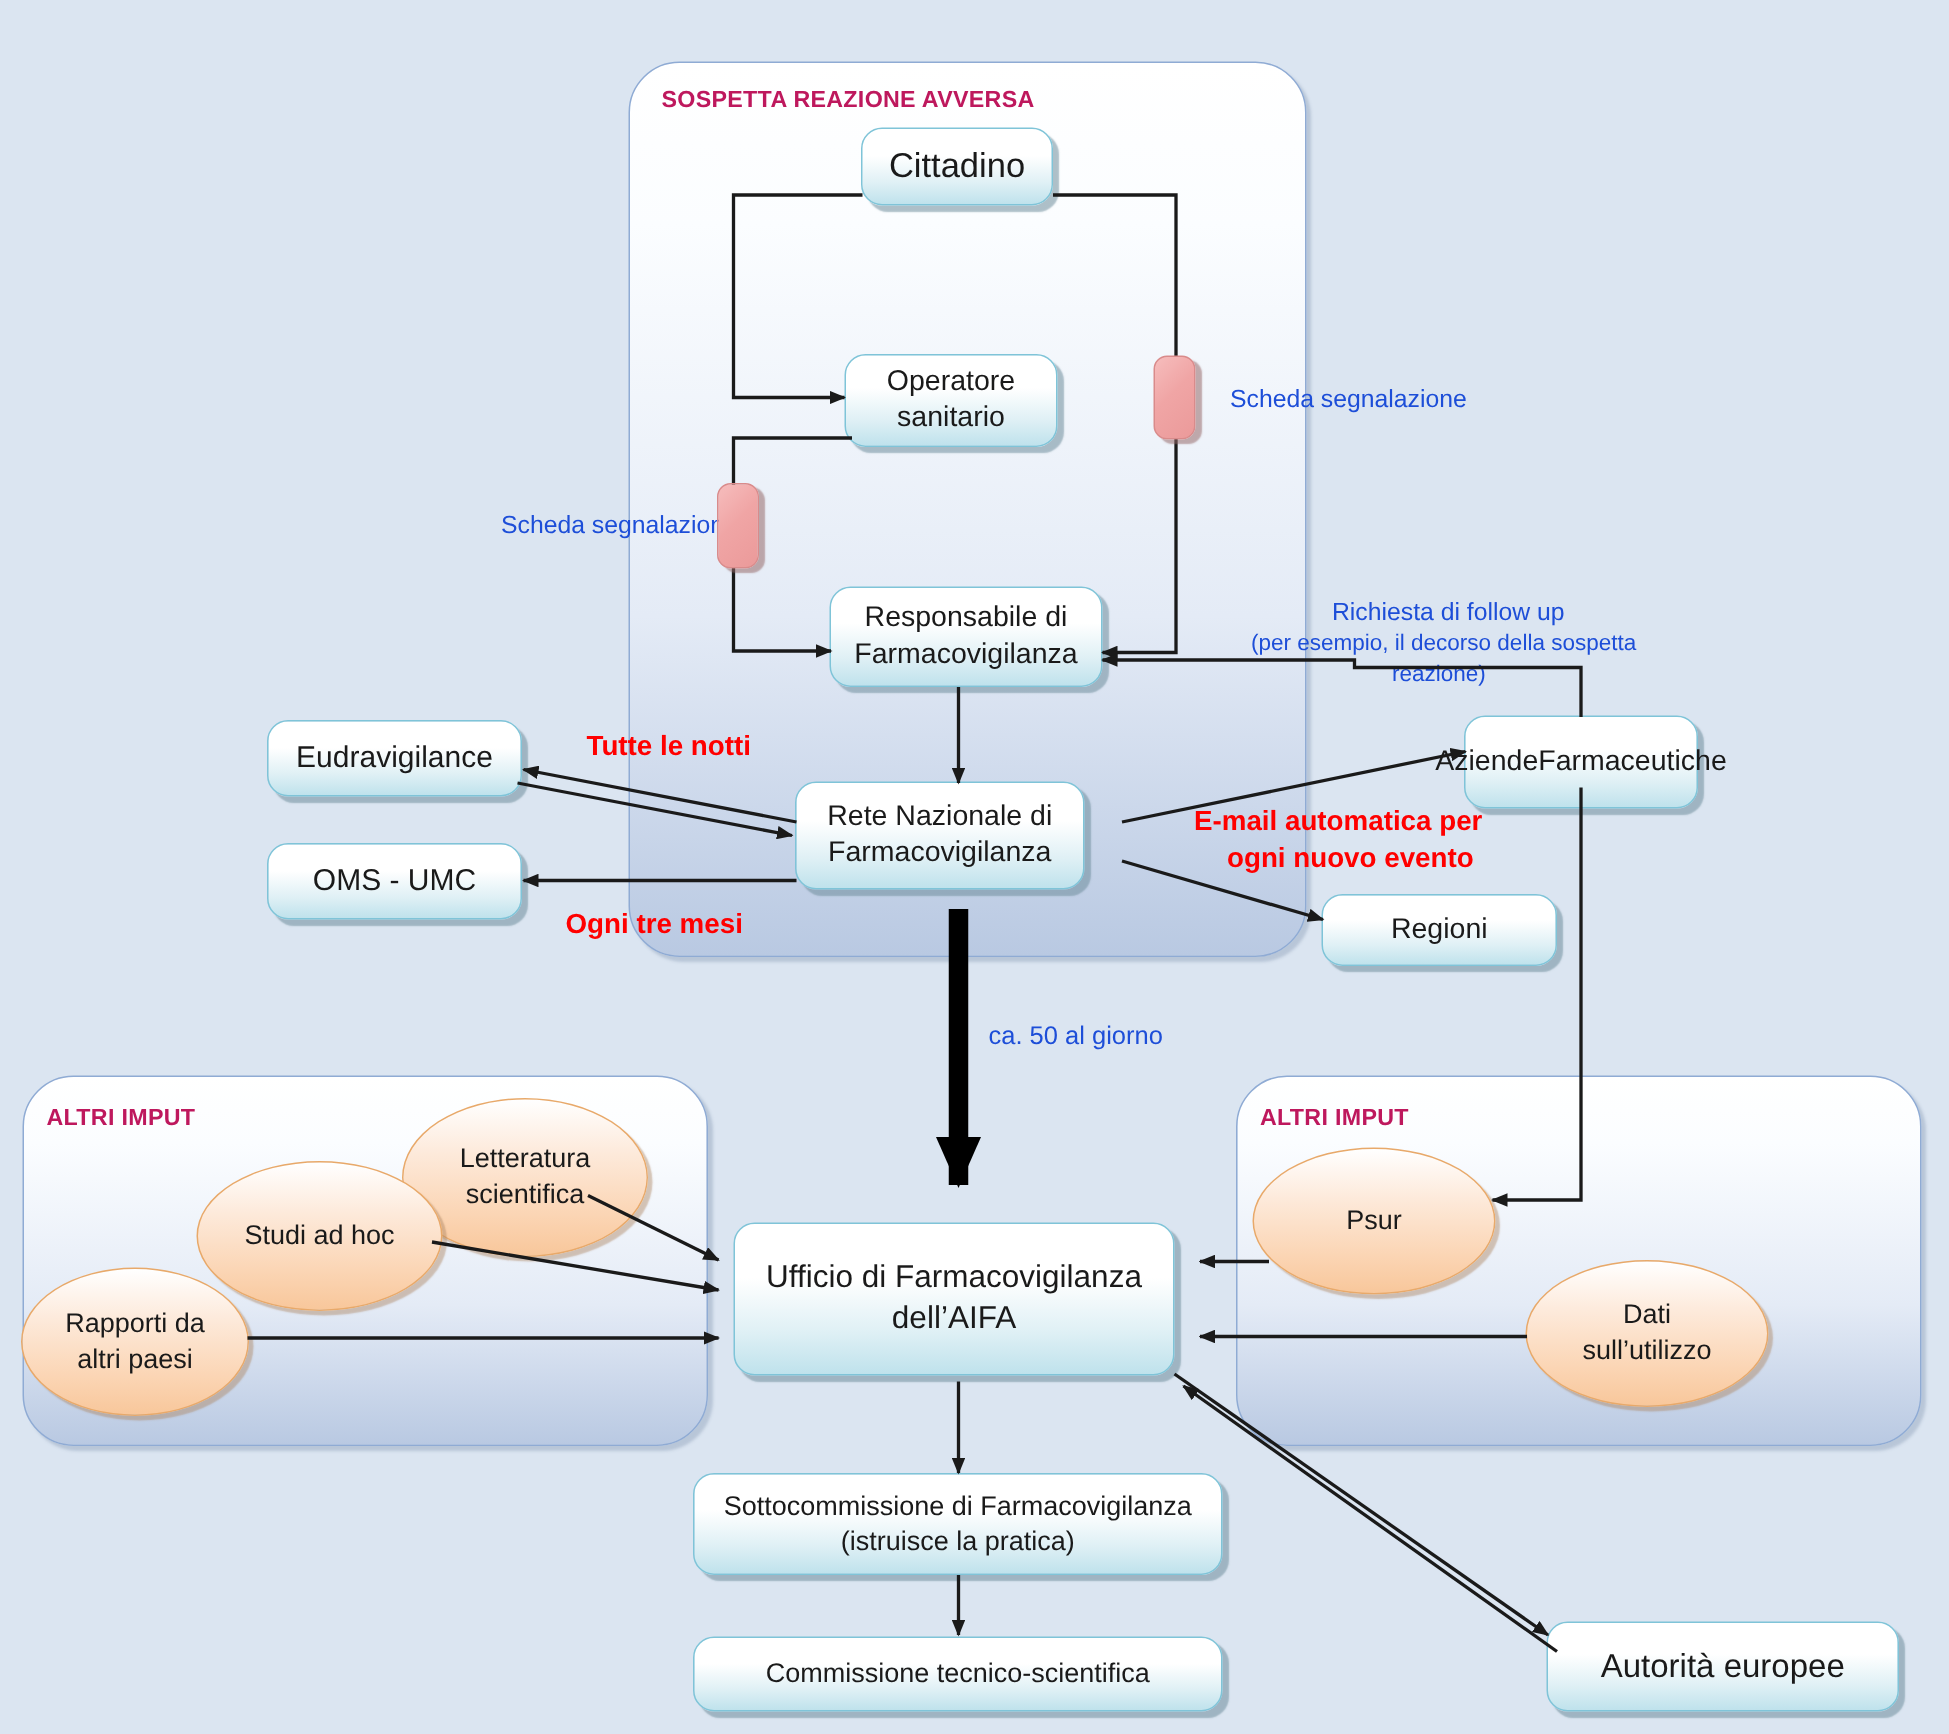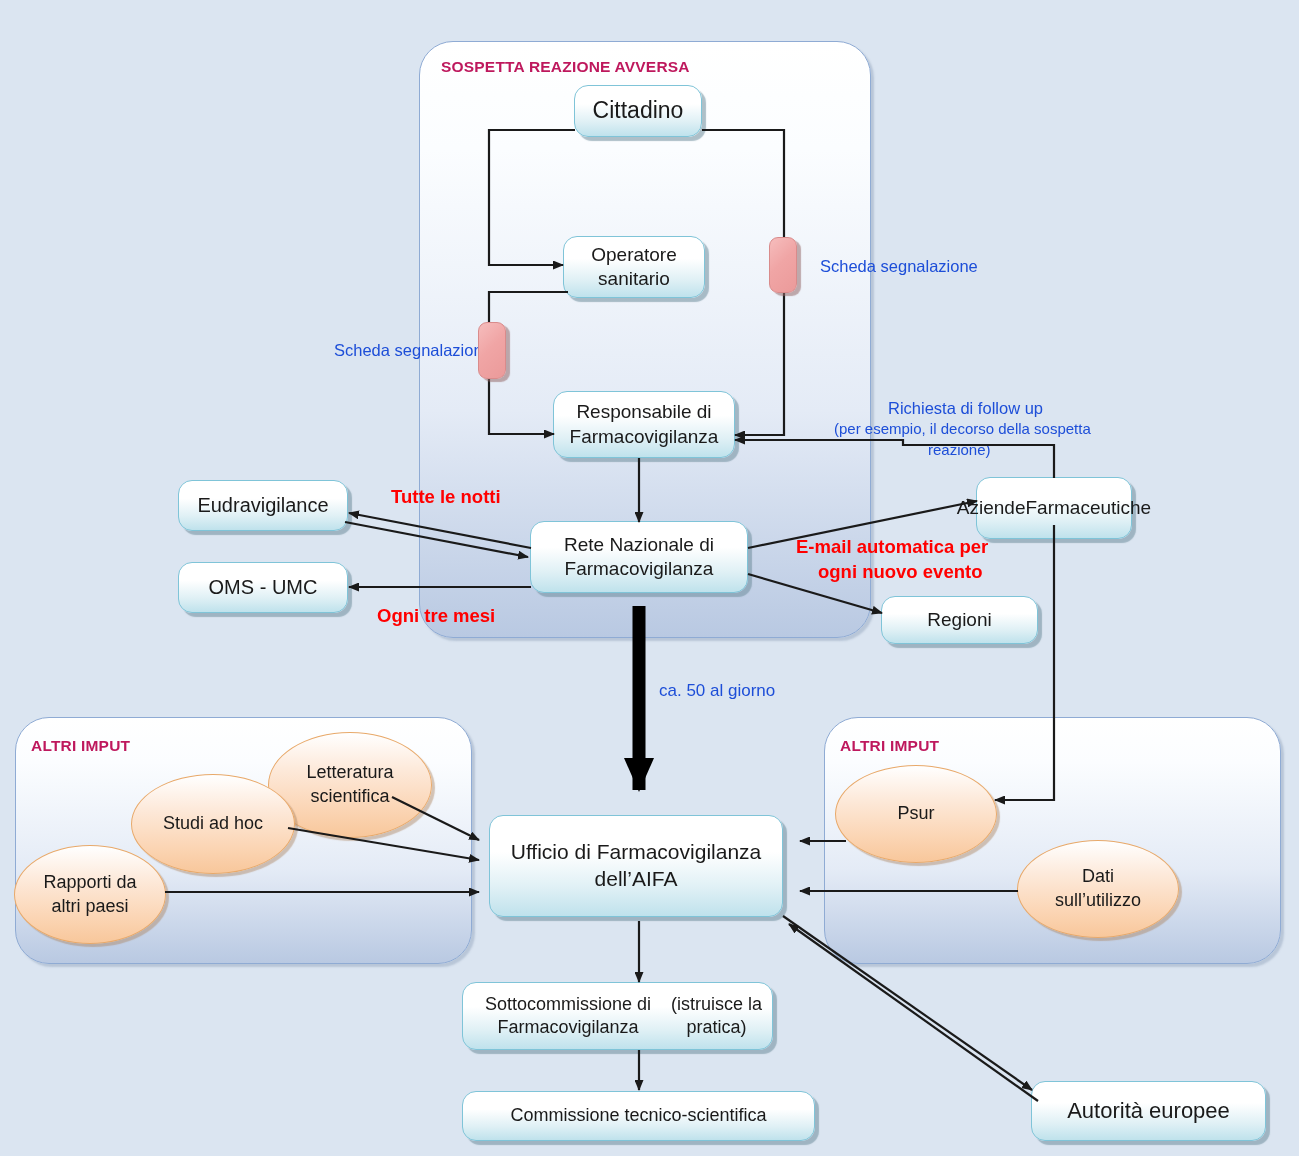--- a/index.html
+++ b/index.html
@@ -180,40 +180,40 @@
     </div>
 
     <div class="node" style="left:178px; top:480px; width:170px; height:51px; font-size:20px;">
       <span>Eudravigilance</span>
     </div>
 
     <div class="node" style="left:178px; top:562px; width:170px; height:51px; font-size:20px;">
       <span>OMS - UMC</span>
     </div>
 
-    <div class="node" style="left:530px; top:521px; width:218px; height:72px; font-size:19px; flex-direction:column;">
+    <div class="node" style="left:530px; top:521px; width:193px; height:72px; font-size:19px; flex-direction:column;">
       <span>Rete Nazionale di</span>
       <span>Farmacovigilanza</span>
     </div>
 
     <div class="node" style="left:976px; top:477px; width:156px; height:62px; font-size:19px; flex-direction:row;">
       <span>Aziende</span>
       <span>Farmaceutiche</span>
     </div>
 
     <div class="node" style="left:881px; top:596px; width:157px; height:48px; font-size:19px;">
       <span>Regioni</span>
     </div>
 
     <div class="node" style="left:489px; top:815px; width:294px; height:102px; font-size:21px; flex-direction:column;">
       <span>Ufficio di Farmacovigilanza</span>
       <span>dell’AIFA</span>
     </div>
 
-    <div class="node" style="left:462px; top:982px; width:311px; height:68px; font-size:18px; flex-direction:row;">
+    <div class="node" style="left:462px; top:982px; width:353px; height:68px; font-size:18px; flex-direction:column;">
       <span>Sottocommissione di Farmacovigilanza</span>
       <span>(istruisce la pratica)</span>
     </div>
 
     <div class="node" style="left:462px; top:1091px; width:353px; height:50px; font-size:18px;">
       <span>Commissione tecnico-scientifica</span>
     </div>
 
     <div class="node" style="left:1031px; top:1081px; width:235px; height:60px; font-size:22px;">
       <span>Autorità europee</span>

